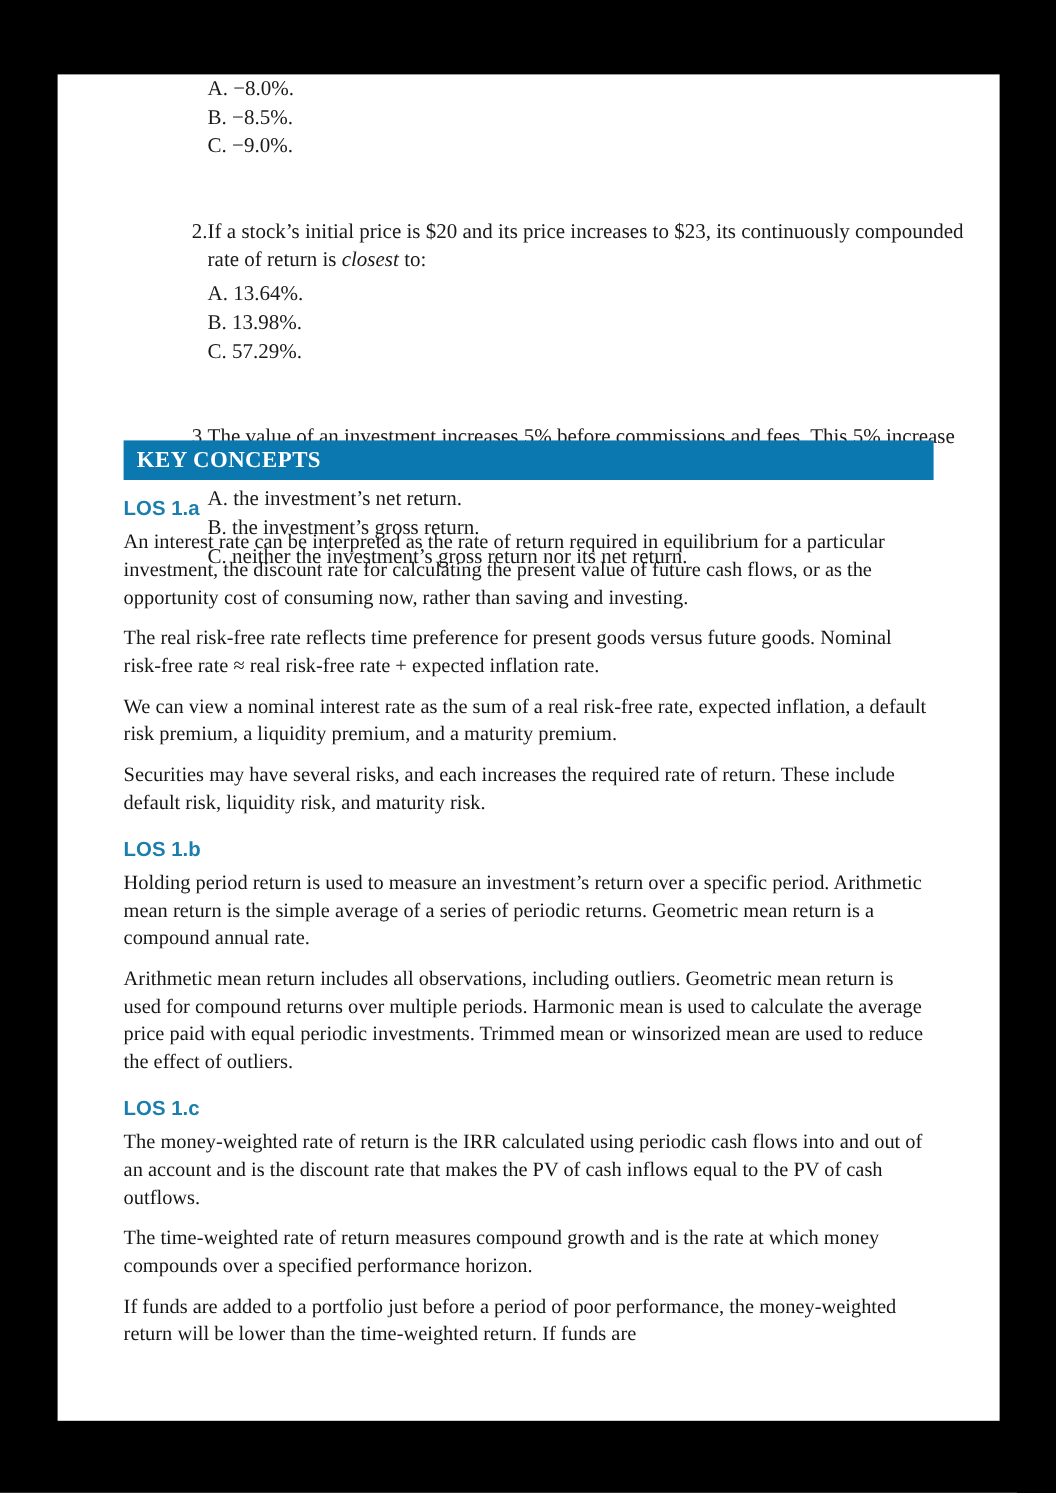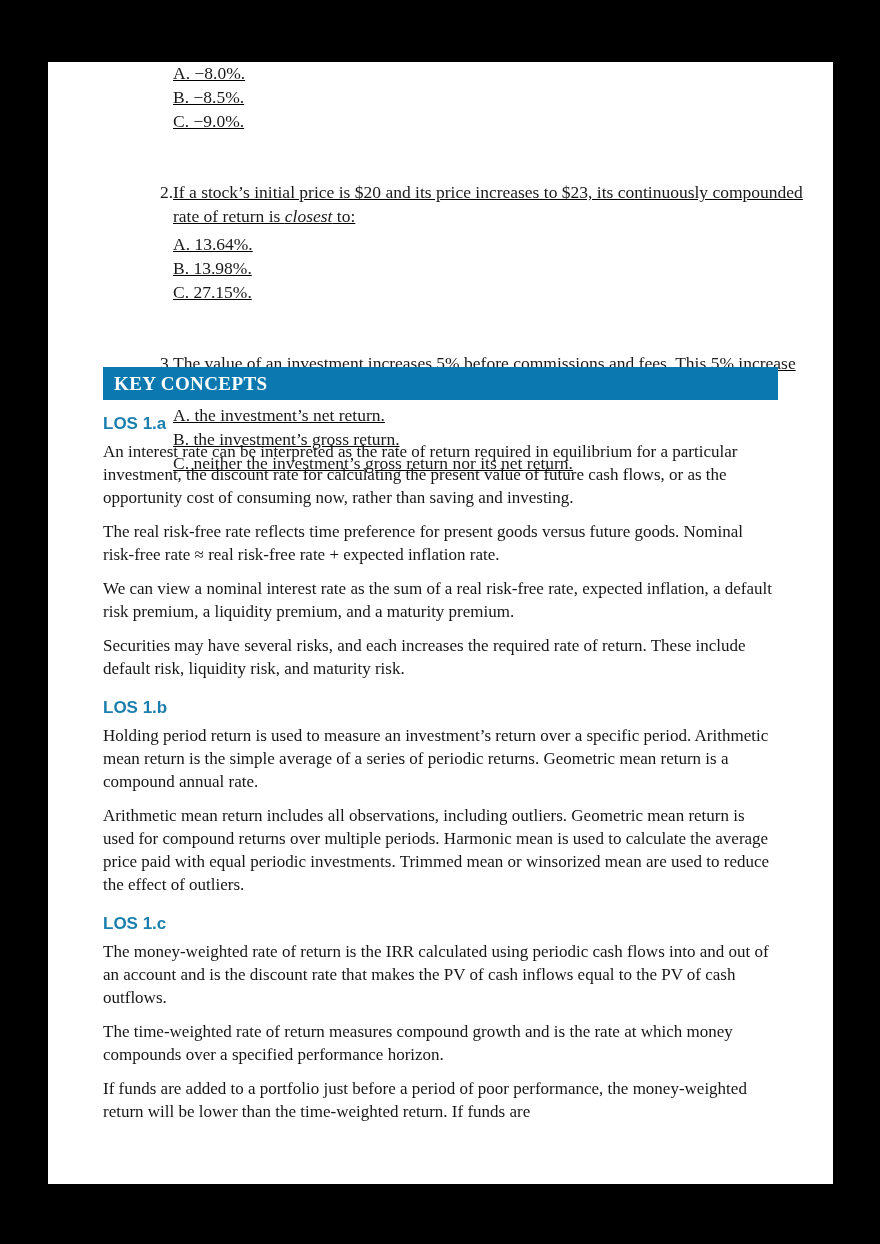--- a/index.html
+++ b/index.html
@@ -32,21 +32,20 @@
     width: 785px;
     height: 1122px;
   }
 
   
   .qblock {
     position: absolute;
     left: 0;
     top: 0;
     width: 785px;
-    text-decoration: underline;
   }
 
   .stray-options {
     padding-left: 125px;
   }
 
   .opt {
     font-family: "Liberation Serif", "DejaVu Serif", serif;
     font-size: 17.5px;
     line-height: 23.8px;
@@ -156,21 +155,21 @@
         <div class="opt">B. −8.5%.</div>
         <div class="opt">C. −9.0%.</div>
       </div>
 
       <div class="question">
         <div class="q-num">2.</div>
         <div class="q-text"><span>If a stock’s initial price is $20 and its price increases to $23, its continuously compounded rate of return is </span><em>closest</em><span> to:</span></div>
         <div class="q-options">
           <div class="opt">A. 13.64%.</div>
           <div class="opt">B. 13.98%.</div>
-          <div class="opt">C. 27.15%.</div>
+          <div class="opt">C. 57.29%.</div>
         </div>
       </div>
 
       <div class="question">
         <div class="q-num">3.</div>
         <div class="q-text"><span>The value of an investment increases 5% before commissions and fees. This 5% increase represents:</span><em></em><span></span></div>
         <div class="q-options">
           <div class="opt">A. the investment’s net return.</div>
           <div class="opt">B. the investment’s gross return.</div>
           <div class="opt">C. neither the investment’s gross return nor its net return.</div>

